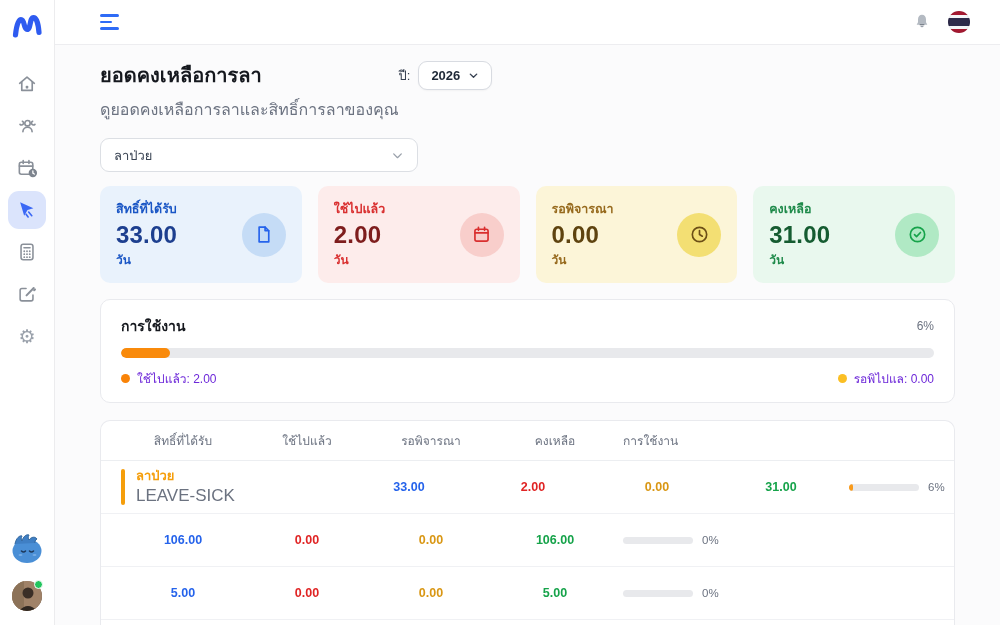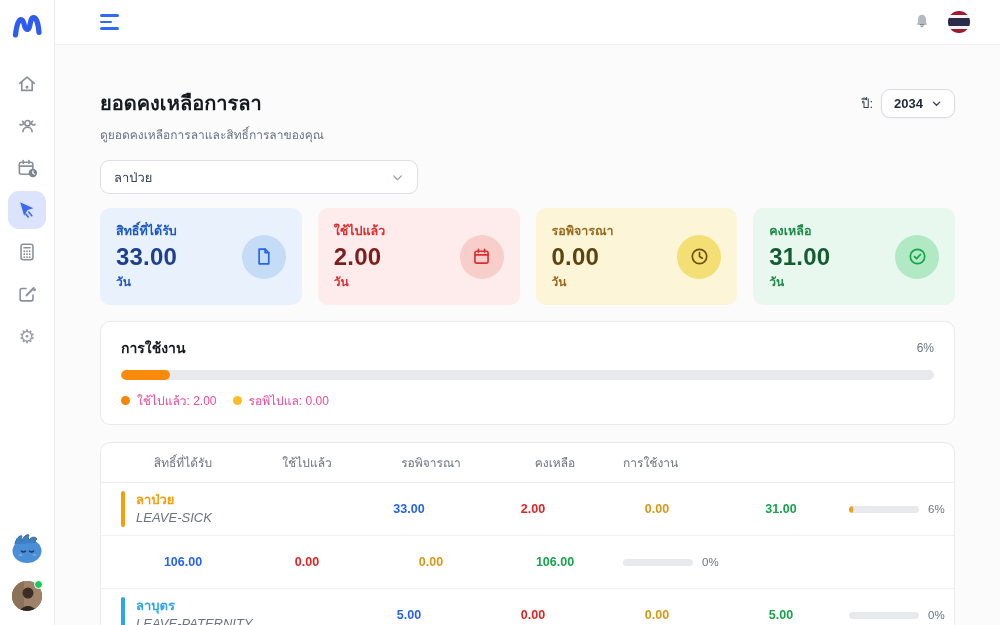--- a/index.html
+++ b/index.html
@@ -32,23 +32,23 @@
   .hamburger { display:flex; flex-direction:column; gap:4px; cursor:pointer; }
   .hamburger span { display:block; height:2.6px; border-radius:2px; background:#2e6bf6; }
   .hamburger .l1 { width:19px; } .hamburger .l2 { width:12px; } .hamburger .l3 { width:19px; }
   .topbar-right { display:flex; align-items:center; gap:16px; }
   .flag { width:22px; height:22px; border-radius:50%;
           background:linear-gradient(to bottom,#a51931 0 17%,#f4f5f8 17% 33.5%,#2d2a4a 33.5% 66.5%,#f4f5f8 66.5% 83%,#a51931 83% 100%);
           box-shadow:0 0 0 1px rgba(0,0,0,.05) inset; cursor:pointer; }
 
   .content { flex:1; background:#fbfbfc; padding:14px 45px 0; overflow:hidden; }
 
-  .page-head { display:flex; justify-content:space-between; align-items:flex-start;margin-top:28px; }
+  .page-head { display:flex; align-items:flex-start; }
   .page-title { font-size:20px; font-weight:700; color:#15181e; }
-  .page-subtitle { font-size:12px; color:#6b7280; margin-top:6px;font-family:Liberation Serif, serif; }
+  .page-subtitle { font-size:16px; color:#6b7280; margin-top:6px;font-family:Liberation Serif, serif; }
   .year-wrap { display:flex; align-items:center; gap:8px; font-size:13px; color:#374151; margin-top:2px; }
   .year-select { display:flex; align-items:center; gap:8px; background:#fff; border:1px solid #d8dbe1;
                  border-radius:9px; padding:6px 12px; font-size:13px; font-weight:600; color:#1f2937;
                  cursor:pointer; box-shadow:0 1px 2px rgba(0,0,0,.04); }
 
   .leave-select { margin-top:16px; width:318px; height:34px; background:#fff; border:1px solid #dcdfe4;
                   border-radius:9px; display:flex; align-items:center; justify-content:space-between;
                   padding:0 13px; font-size:13px; color:#374151; cursor:pointer; }
 
   
@@ -76,38 +76,38 @@
   .card-green .value { color:#155c31; }
   .card-green .icon-circle { background:#b0e9c4; }
 
   
   .usage-card { margin-top:16px; background:#fff; border:1px solid #e9eaee; border-radius:10px; padding:15px 20px 14px; }
   .usage-head { display:flex; justify-content:space-between; align-items:center; }
   .usage-title { font-size:14px; font-weight:700; color:#15181e; }
   .usage-pct { font-size:12px; color:#6b7280; }
   .track { margin-top:11px; height:10px; background:#e8e9ec; border-radius:6px; overflow:hidden; }
   .fill { height:100%; background:#f98a0b; border-radius:6px; }
-  .legend { display:flex; gap:16px; margin-top:11px; font-size:12px; color:#ec4899; align-items:center; }
+  .legend { display:flex; gap:16px; margin-top:11px; font-size:12px; color:#6d28d9; align-items:center;justify-content:space-between; }
   .legend-item { display:flex; align-items:center; }
   .dot { width:9px; height:9px; border-radius:50%; display:inline-block; margin-right:7px; }
 
   
   .table-card { margin-top:17px; background:#fff; border:1px solid #e9eaee; border-bottom:none;
                 border-radius:10px 10px 0 0; overflow:hidden; }
   .thead { display:flex; align-items:center; height:40px; padding:0 20px; font-size:12px; color:#6b7280;
            border-bottom:1px solid #eceef1; }
   .trow { display:flex; align-items:center; height:53px; padding:0 20px; border-bottom:1px solid #f0f1f4; }
   .col-name { flex:0 0 226px; display:flex; align-items:center; gap:11px; min-width:0; }
   .col { flex:0 0 124px; text-align:center; }
   .thead .col, .thead .col-usage { font-weight:400; }
   .trow .col { font-size:12.5px; font-weight:700; }
   .col-usage { flex:1; display:flex; align-items:center; gap:9px; padding-left:6px; }
   .accent-bar { width:4px; height:36px; border-radius:3px; flex:0 0 4px; }
   .leave-name { font-size:13px; font-weight:600; line-height:1.25; }
-  .leave-code { font-size:13px; color:#6b7280; line-height:1.25; margin-top:1px;font-style:italic; }
+  .leave-code { font-size:17px; color:#6b7280; line-height:1.25; margin-top:1px; }
   .val-entitled { color:#2563eb; } .val-used { color:#e02424; }
   .val-pending { color:#d99714; } .val-remaining { color:#16a34a; }
   .mini-track { width:70px; height:7px; background:#e8e9ec; border-radius:4px; overflow:hidden; }
   .mini-fill { height:100%; background:#f99b1c; border-radius:4px; }
   .usage-label { font-size:11.5px; color:#6b7280; }
 </style>
 </head>
 <body>
 
 <div class="app">
@@ -222,21 +222,21 @@
     <div class="content">
 
       <div class="page-head">
         <div>
           <h1 class="page-title">ยอดคงเหลือการลา</h1>
           <p class="page-subtitle">ดูยอดคงเหลือการลาและสิทธิ์การลาของคุณ</p>
         </div>
         <div class="year-wrap">
           <span>ปี:</span>
           <button class="year-select">
-            <span>2034</span>
+            <span>2026</span>
             <svg width="11" height="11" viewBox="0 0 24 24" fill="none" stroke="#374151" stroke-width="3" stroke-linecap="round" stroke-linejoin="round">
               <polyline points="5 9 12 16 19 9"></polyline>
             </svg>
           </button>
         </div>
       </div>
 
       <div class="leave-select">
         <span>ลาป่วย</span>
         <svg width="13" height="13" viewBox="0 0 24 24" fill="none" stroke="#9aa1ab" stroke-width="2.4" stroke-linecap="round" stroke-linejoin="round">
@@ -347,27 +347,20 @@
           <div class="col val-remaining">106.00</div>
           <div class="col-usage">
             <span class="mini-track">
                 <span class="mini-fill" style="display: block; width: 0%;"></span>
               </span>
             <span class="usage-label">0%</span>
           </div>
         </div>
 
         <div class="trow">
-          <div class="col-name">
-            <span class="accent-bar" style="background: rgb(45, 165, 232);"></span>
-            <span>
-              <div class="leave-name" style="color: rgb(45, 165, 232);">ลาบุตร</div>
-              <div class="leave-code">LEAVE-PATERNITY</div>
-            </span>
-          </div>
           <div class="col val-entitled">5.00</div>
           <div class="col val-used">0.00</div>
           <div class="col val-pending">0.00</div>
           <div class="col val-remaining">5.00</div>
           <div class="col-usage">
             <span class="mini-track">
                 <span class="mini-fill" style="display: block; width: 0%;"></span>
               </span>
             <span class="usage-label">0%</span>
           </div>

